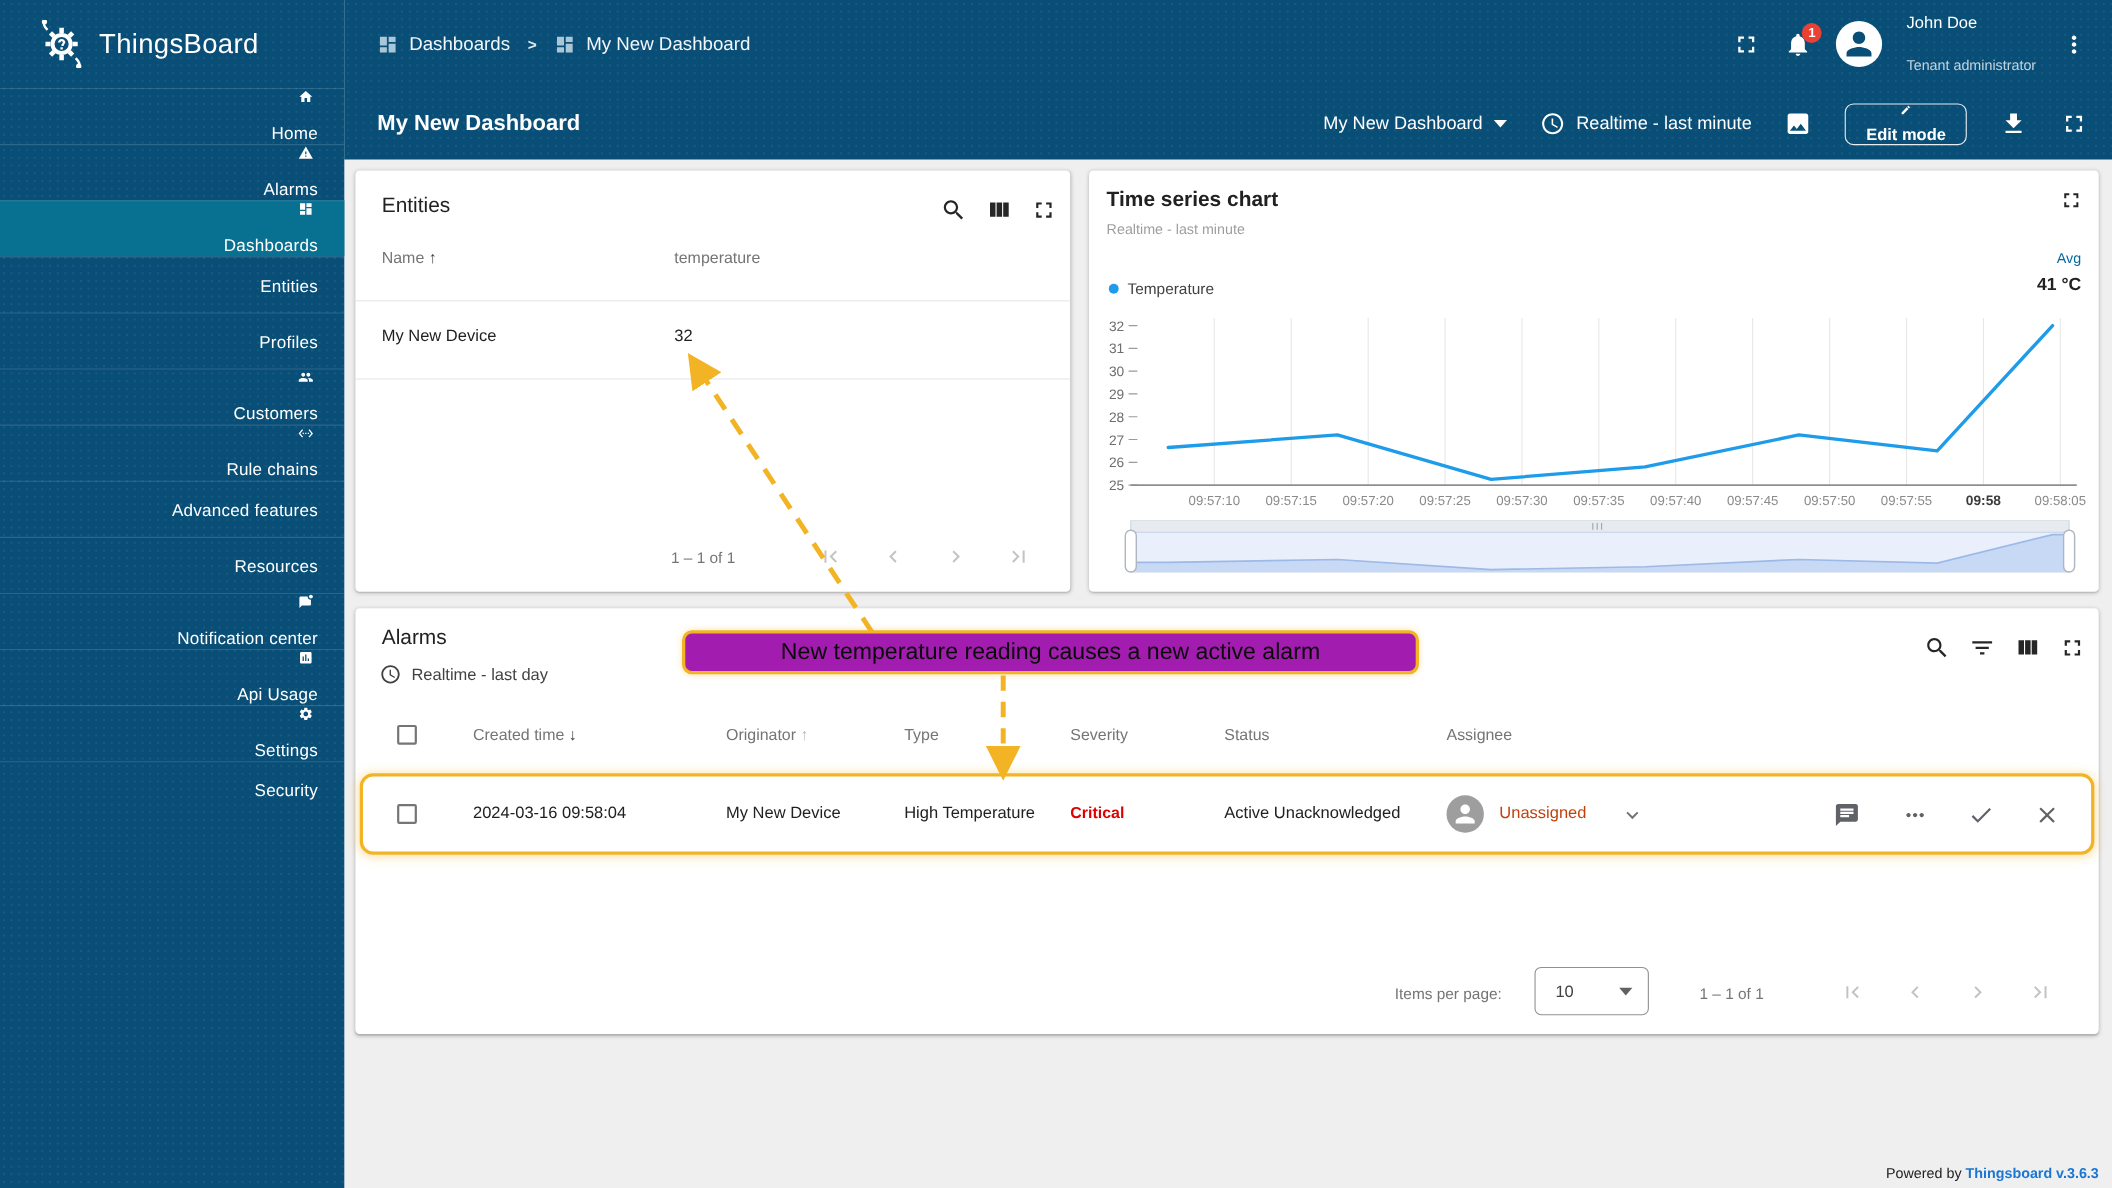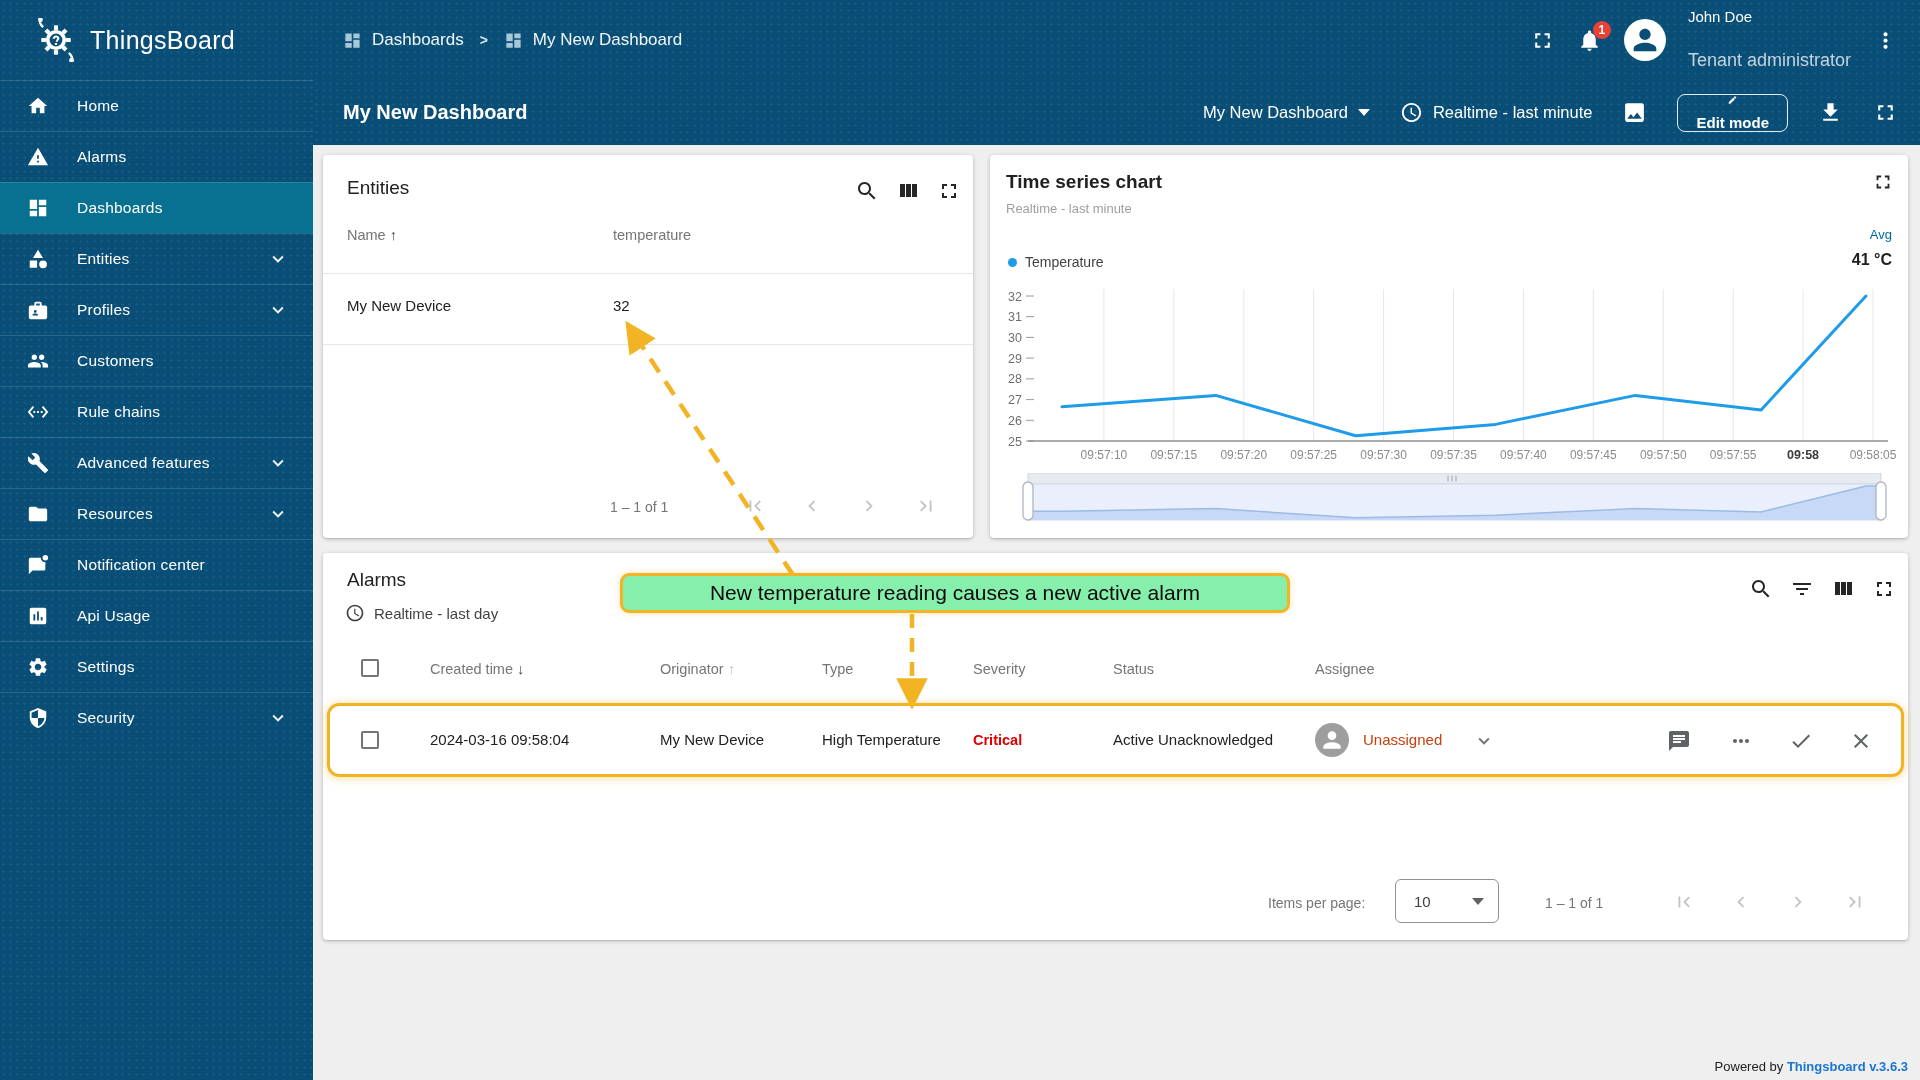--- a/index.html
+++ b/index.html
@@ -11,22 +11,22 @@
 
   
   .blue-surface { background-color:var(--primary,#094e77);
     background-image:radial-gradient(rgba(255,255,255,0.07) 1px, transparent 1.3px);
     background-size:7px 7px; color:#fff; }
 
   
   #sidebar { left:0; top:0; width:313px; height:1080px; z-index:10; }
   #logo-row { height:80px; display:flex; align-items:center; padding-left:34px; gap:12px; }
   #logo-row .logo-text { font-size:25px; font-weight:500; letter-spacing:.3px; }
-  .nav-item { height:51px; display:flex; align-items:center; padding:0 24px 0 27px;
-    gap:28px; border-top:1px solid rgba(255,255,255,0.14); cursor:pointer; position:relative; }
+  .nav-item { height:51px; display:flex; align-items:flex-end; padding:0 24px 0 27px;
+    gap:18px; border-top:1px solid rgba(255,255,255,0.14); cursor:pointer; position:relative;flex-direction:column; }
   .nav-item.active { background-color:var(--primary-active,#087191); }
   .nav-item .nav-label { font-size:15.5px; font-weight:500; letter-spacing:.2px; flex:1; }
   .nav-item svg.ic { width:22px; height:22px; }
   .nav-chev { width:20px; height:20px; opacity:.95; }
 
   
   #topbar { left:313px; top:0; right:0; height:80px; display:flex; align-items:center;
     padding:0 22px 0 30px; z-index:9; }
   .crumb { display:flex; align-items:center; gap:10px; font-size:17px; color:#f2f7fa; }
   .crumb svg.ic { width:19px; height:19px; color:#aac7d8; }
@@ -35,21 +35,21 @@
   .tb-iconbtn { color:#fff; background:none; border:none; cursor:pointer; position:relative; }
   .tb-iconbtn svg.ic { width:25px; height:25px; }
   #bell-badge { position:absolute; top:-7px; right:-9px; min-width:18px; height:18px;
     border-radius:9px; background:#e94235; color:#fff; font-size:12px; font-weight:700;
     display:flex; align-items:center; justify-content:center; padding:0 4px; }
   #avatar { width:42px; height:42px; border-radius:50%; background:#fff; color:var(--primary,#094e77);
     display:flex; align-items:center; justify-content:center; }
   #avatar svg.ic { width:34px; height:34px; }
   #user-block { line-height:1.25; }
   #user-name { font-size:15px; color:#fff; }
-  #user-role { font-size:18px; color:rgba(255,255,255,0.75);margin-top:22px; }
+  #user-role { font-size:13px; color:rgba(255,255,255,0.75);margin-top:22px; }
 
   
   #toolbar { left:313px; top:80px; right:0; height:65px; display:flex; align-items:center;
     padding:0 22px 0 30px; z-index:9; }
   #dash-title { font-size:20px; font-weight:700; }
   #toolbar-right { margin-left:auto; display:flex; align-items:center; gap:30px; }
   .tw-select { display:flex; align-items:center; gap:10px; font-size:16.5px; color:#fff; cursor:pointer; }
   .tri-down { width:0; height:0; border-left:6px solid transparent; border-right:6px solid transparent;
     border-top:7px solid #fff; }
   .tw-select svg.ic { width:23px; height:23px; }
@@ -100,21 +100,21 @@
   .assignee-avatar svg.ic { width:26px; height:26px; }
   .row-action { color:#5f6368; cursor:pointer; }
   .row-action svg.ic { width:24px; height:24px; }
   #ipp-select { left:1072px; top:326px; width:104px; height:44px; border:1px solid #919191;
     border-radius:6px; display:flex; align-items:center; padding:0 14px 0 18px; cursor:pointer; background:#fff; }
   #ipp-select .val { font-size:15px; color:#424242; flex:1; }
   .tri-down-dark { width:0; height:0; border-left:6px solid transparent; border-right:6px solid transparent;
     border-top:7px solid #616161; }
 
   
-  #callout { left:620px; top:573px; width:670px; height:40px; background:#86efac;
+  #callout { left:620px; top:573px; width:670px; height:40px; background:#a21caf;
     border:3px solid var(--accent,#f2b424); border-radius:9px; display:flex; align-items:center;
     justify-content:center; font-size:21px; color:#0a0a0a; z-index:60; box-shadow:0 0 6px rgba(242,180,36,0.35); }
   #arrows { left:0; top:0; width:1920px; height:1080px; pointer-events:none; z-index:55; }
 
   
   #page-footer { right:12px; bottom:6px; font-size:13px; color:#212121; z-index:5; }
   #page-footer a { color:var(--link,#1976d2); font-weight:600; text-decoration:none; cursor:pointer; }
 </style>
 </head>
 <body>

